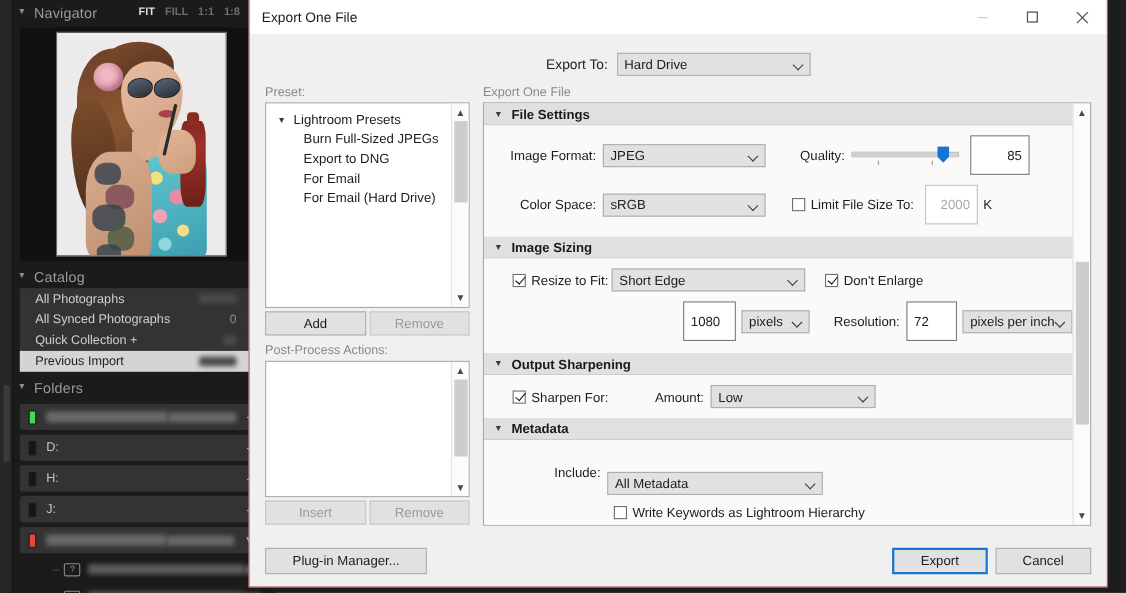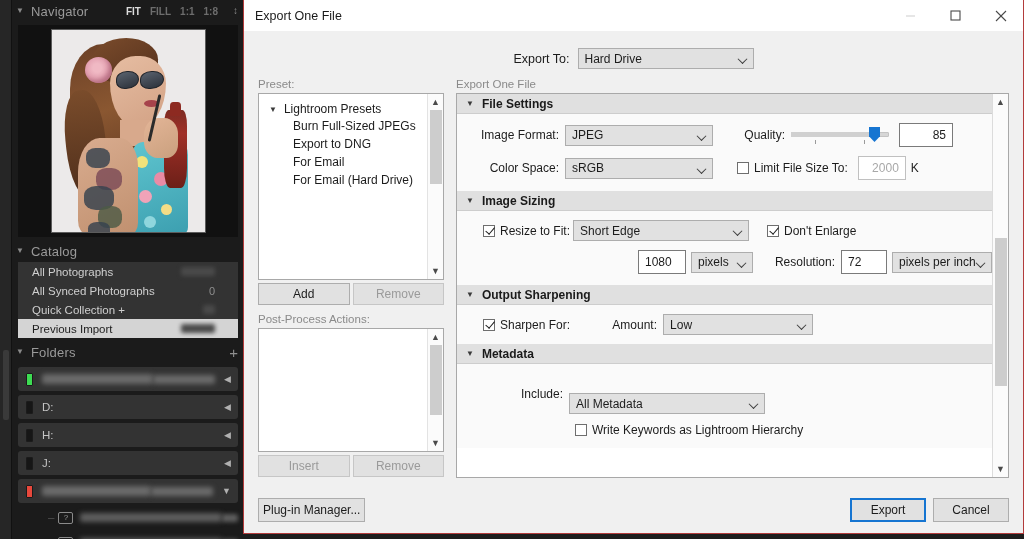--- a/index.html
+++ b/index.html
@@ -195,21 +195,21 @@
     background:#5e5e5e; filter:blur(2.4px); border-radius:2px; flex:1 1 auto;
   }
   .sub-count.blur {
     display:inline-block; height:8px; width:16px;
     background:#5e5e5e; filter:blur(2px); border-radius:2px;
   }
   .tree-tick { color:#5c5c5c; margin-right:4px; font-size:9px; }
 
   
   #export-dialog {
-    position: absolute; left: 243px; top: 0; width: 781px; height: 534px;
+    position: absolute; left: 226px; top: 0; width: 781px; height: 534px;
     background: #f0f0f0;
     border: 1px solid #b23b3b;
     border-top: none;
     display: flex; flex-direction: column;
   }
   #dialog-titlebar {
     height: 31px; background: #ffffff;
     display: flex; align-items: center;
     flex: 0 0 auto;
   }
@@ -329,21 +329,21 @@
   }
   .chk.checked::after {
     content: ""; position: absolute;
     width: 4px; height: 8px; border-right: 1.6px solid #1c1c1c;
     border-bottom: 1.6px solid #1c1c1c; transform: rotate(40deg) translate(0,-1px);
   }
   .chk-label { font-size: 12px; color: #1c1c1c; margin-left: 5px; }
 
   .txtbox {
     background: #fff; border: 1px solid #7a7a7a;
-    height: 24px; display:flex; align-items:center;
+    height: 36px; display:flex; align-items:center;
     padding: 0 6px; font-size: 12px; color:#1c1c1c;
   }
   .txtbox.num { justify-content: flex-end; }
   .txtbox.disabled { border-color: #c0c0c0; color: #a8a8a8; }
 
   
   .slider-wrap { position: relative; width: 98px; height: 18px; }
   .slider-track {
     position: absolute; left:0; top: 6px; width: 98px; height: 5px;
     background: #d6d6d6; border: 1px solid #c3c3c3; border-radius: 1px;
@@ -366,21 +366,21 @@
 
   
   #dialog-footer {
     flex: 0 0 auto; height: 46px;
     display: flex; align-items: center;
     padding: 0 14px;
     background: #f0f0f0;
   }
   .footer-spacer { flex: 1 1 auto; }
   .fbtn {
-    height: 24px; min-width: 76px; padding: 0 4px;
+    height: 24px; min-width: 76px; padding: 0 24px;
     background: #e1e1e1; border: 1px solid #adadad;
     font-size: 12px; color: #1c1c1c;
     display:flex; align-items:center; justify-content:center;
     margin-left: 7px;
   }
   .fbtn.primary { border: 2px solid #1675d1; background:#e1e1e1; }
   .fbtn.plain { margin-left: 0; }
 </style>
 </head>
 <body>

